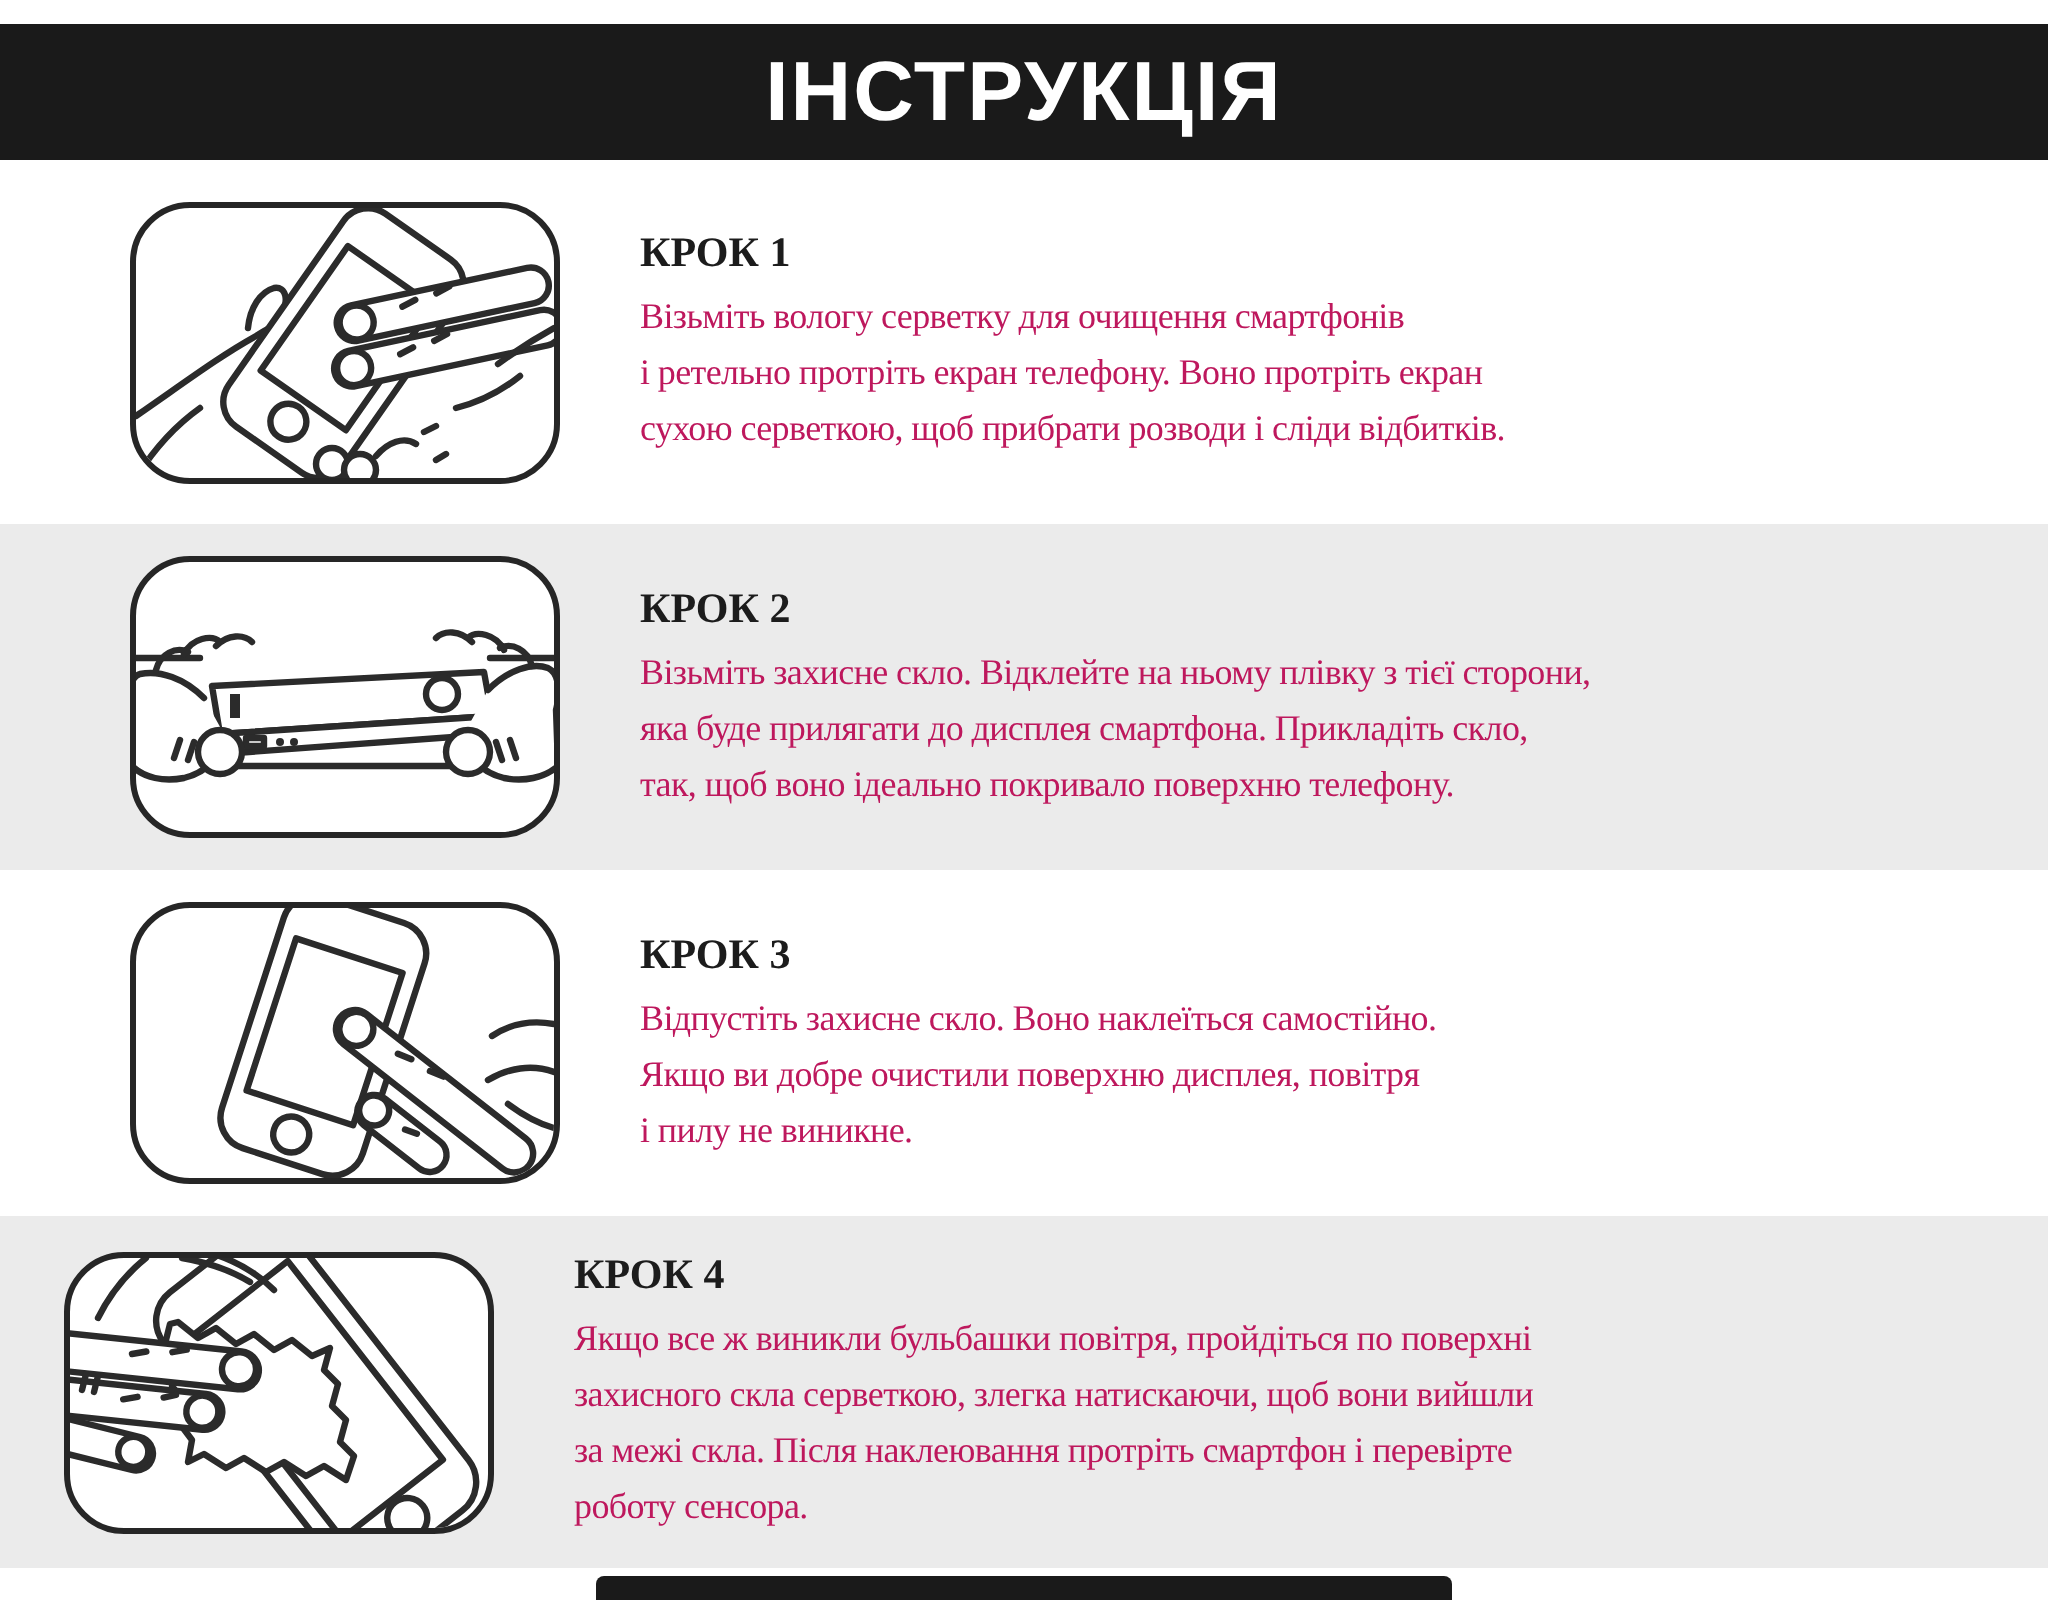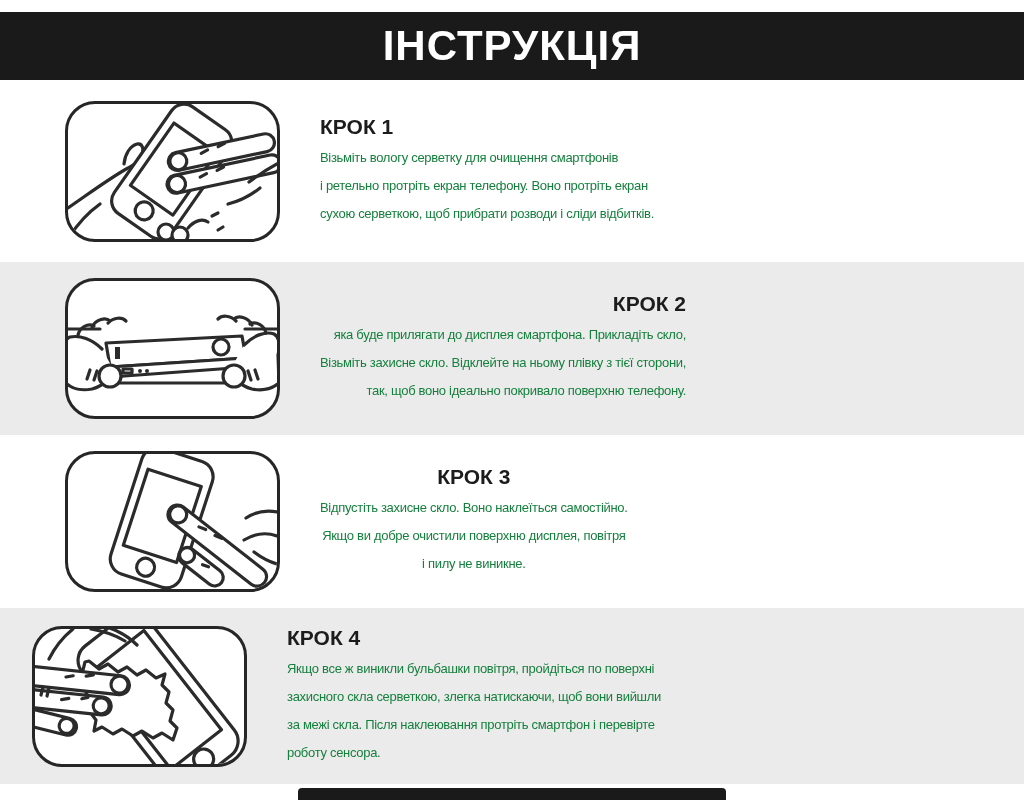--- a/index.html
+++ b/index.html
@@ -11,38 +11,38 @@
   .titlebar{
     position:absolute;top:12px;left:0;width:1024px;height:68px;
     background:#1a1a1a;display:flex;align-items:center;justify-content:center;
   }
   .titlebar h1{
     margin:12px;color:#ffffff;font-size:42px;font-weight:700;letter-spacing:1px;
   }
   .rows{position:absolute;top:80px;left:0;width:1024px;}
   .step{
     display:flex;align-items:center;box-sizing:border-box;
-    padding-left:65px;width:1024px;
+    padding-left:65px;width:1024px;font-family:Liberation Serif, serif;
   }
   .step.shaded{background:#ebebeb;}
   .step-1{height:182px;}
-  .step-2{height:173px;text-align:right;}
-  .step-3{height:173px;text-align:center;}
+  .step-2{height:173px;}
+  .step-3{height:173px;}
   .step-4{height:176px;padding-left:32px;}
   .illus{
     flex:none;width:209px;height:135px;background:#ffffff;
     border:3px solid #262626;border-radius:30px;overflow:hidden;
   }
   .illus svg{display:block;width:209px;height:135px;}
   .copy{margin-left:40px;}
   .copy h2{
     margin:0 0 5px 0;font-size:21px;font-weight:700;color:#1c1c1c;letter-spacing:0;
   }
   .copy .line{
-    font-size:13px;font-weight:500;color:#15803d;line-height:28px;
+    font-size:18px;font-weight:500;color:#be185d;line-height:28px;
     letter-spacing:-0.3px;white-space:nowrap;
   }
   .footer-bar{
     position:absolute;bottom:0;left:298px;width:428px;height:12px;
     background:#1a1a1a;border-radius:4px 4px 0 0;
   }
 </style>
 </head>
 <body>
 
@@ -107,22 +107,22 @@
           <path d="M19,98 l3,-9 M26,99 l3,-9"></path>
           <path d="M176,64 C 186,54 198,50 206,53 C 212,56 212,66 210,74 L211,102 C 204,108 194,110 184,108 C 172,105 164,96 164,86" fill="#ffffff"></path>
           <circle cx="166" cy="95" r="11" fill="#ffffff"></circle>
           <path d="M198,52 C 196,44 188,40 182,43 M184,44 C 180,36 170,34 166,38 M168,40 C 162,34 154,34 150,38"></path>
           <path d="M190,98 l-3,-9 M183,99 l-3,-9"></path>
         </g>
       </svg>
     </div>
     <div class="copy">
       <h2>КРОК 2</h2>
+      <div class="line">Візьміть захисне скло. Відклейте на ньому плівку з тієї сторони,</div>
       <div class="line">яка буде прилягати до дисплея смартфона. Прикладіть скло,</div>
-      <div class="line">Візьміть захисне скло. Відклейте на ньому плівку з тієї сторони,</div>
       <div class="line">так, щоб воно ідеально покривало поверхню телефону.</div>
     </div>
   </section>
 
   <section class="step step-3">
     <div class="illus">
       <svg viewBox="0 0 209 135">
         <g stroke="#2b2b2b" stroke-width="3.2" fill="none" stroke-linecap="round" stroke-linejoin="round">
           <g transform="rotate(18 94 66)">
             <rect x="56" y="-2" width="74" height="132" rx="16" fill="#ffffff"></rect>

